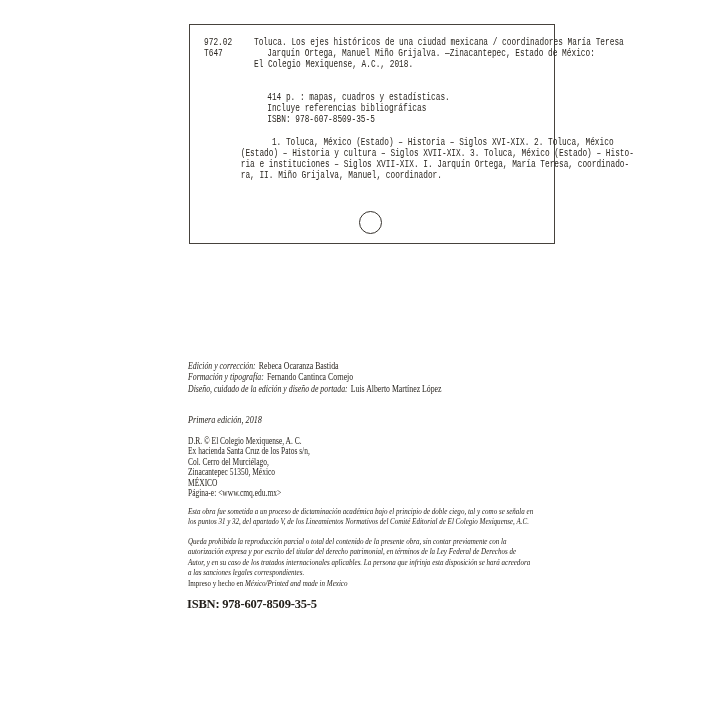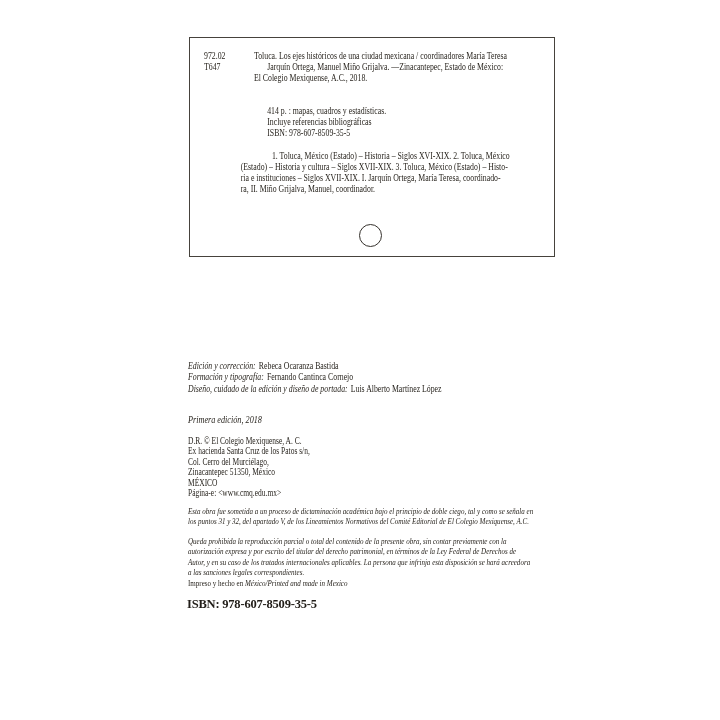--- a/index.html
+++ b/index.html
@@ -11,23 +11,24 @@
     font-family: "Liberation Serif", "DejaVu Serif", serif;
     color: #29251f;
     overflow: hidden;
   }
   
   .cx { transform: scaleX(0.78); transform-origin: 0 0; white-space: nowrap; }
 
   
   .card {
     position: absolute;
-    left: 189px; top: 37px;
+    left: 189px; top: 24px;
     width: 364px; height: 218px;
     border: 1px solid #46423c;
+    font-family: Liberation Mono, monospace;
   }
   .card-inner {
     position: absolute; left: 0; top: 0;
     width: 468px; height: 218px;
     font-size: 10px; line-height: 11px;
   }
   .callno    { position: absolute; left: 18px;  top: 12px; }
   .entry     { position: absolute; left: 82px;  top: 12px; }
   .entry .ind2 { padding-left: 17px; }
   .collation { position: absolute; left: 99px;  top: 67px; }

